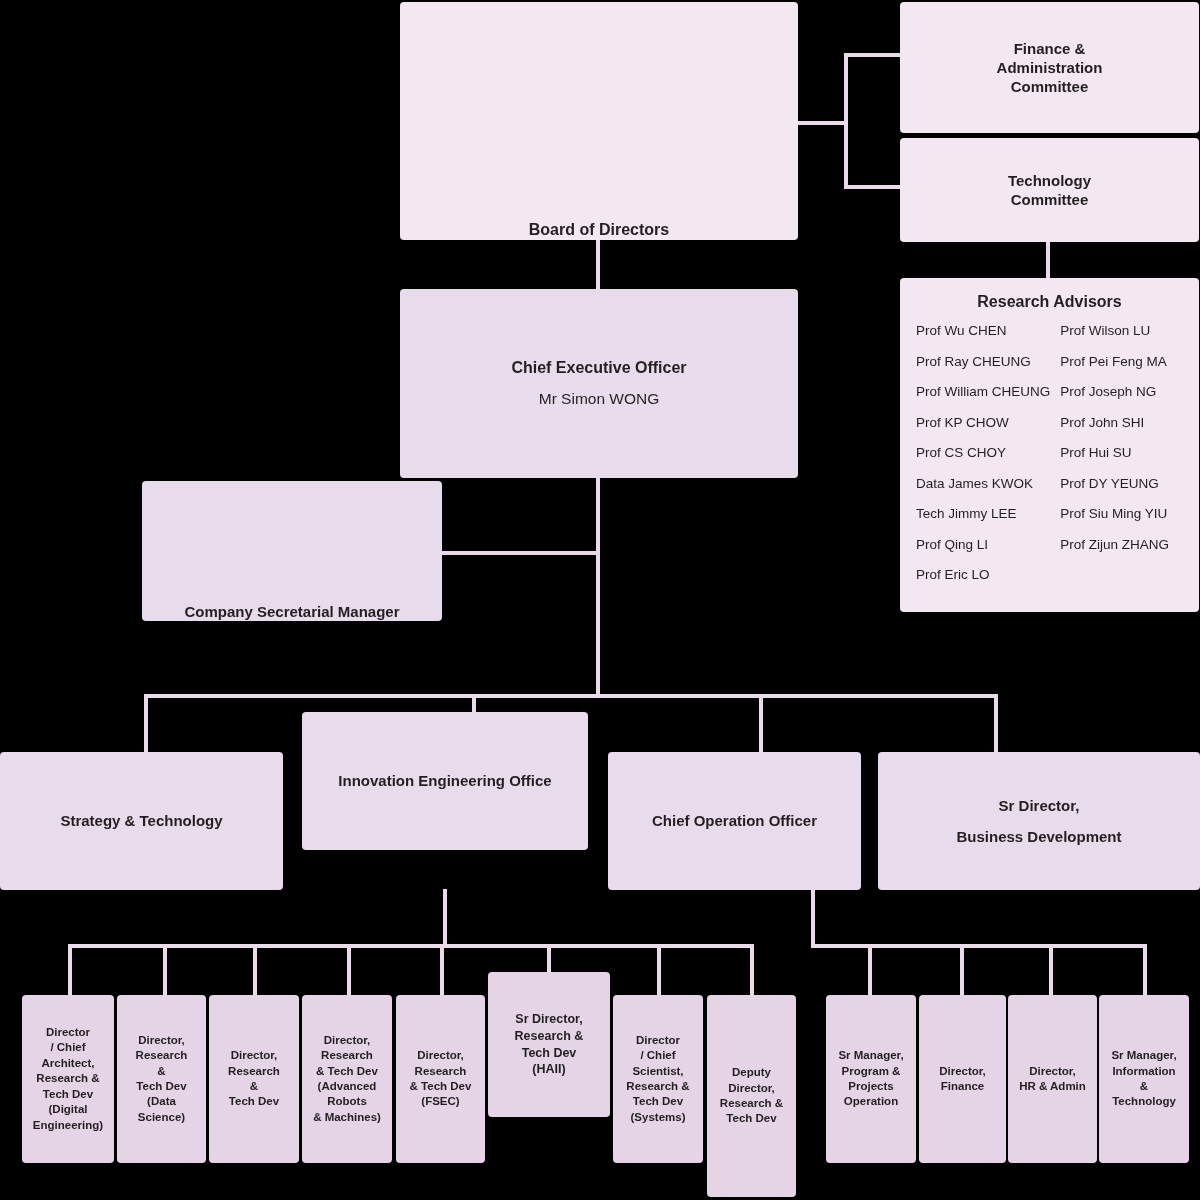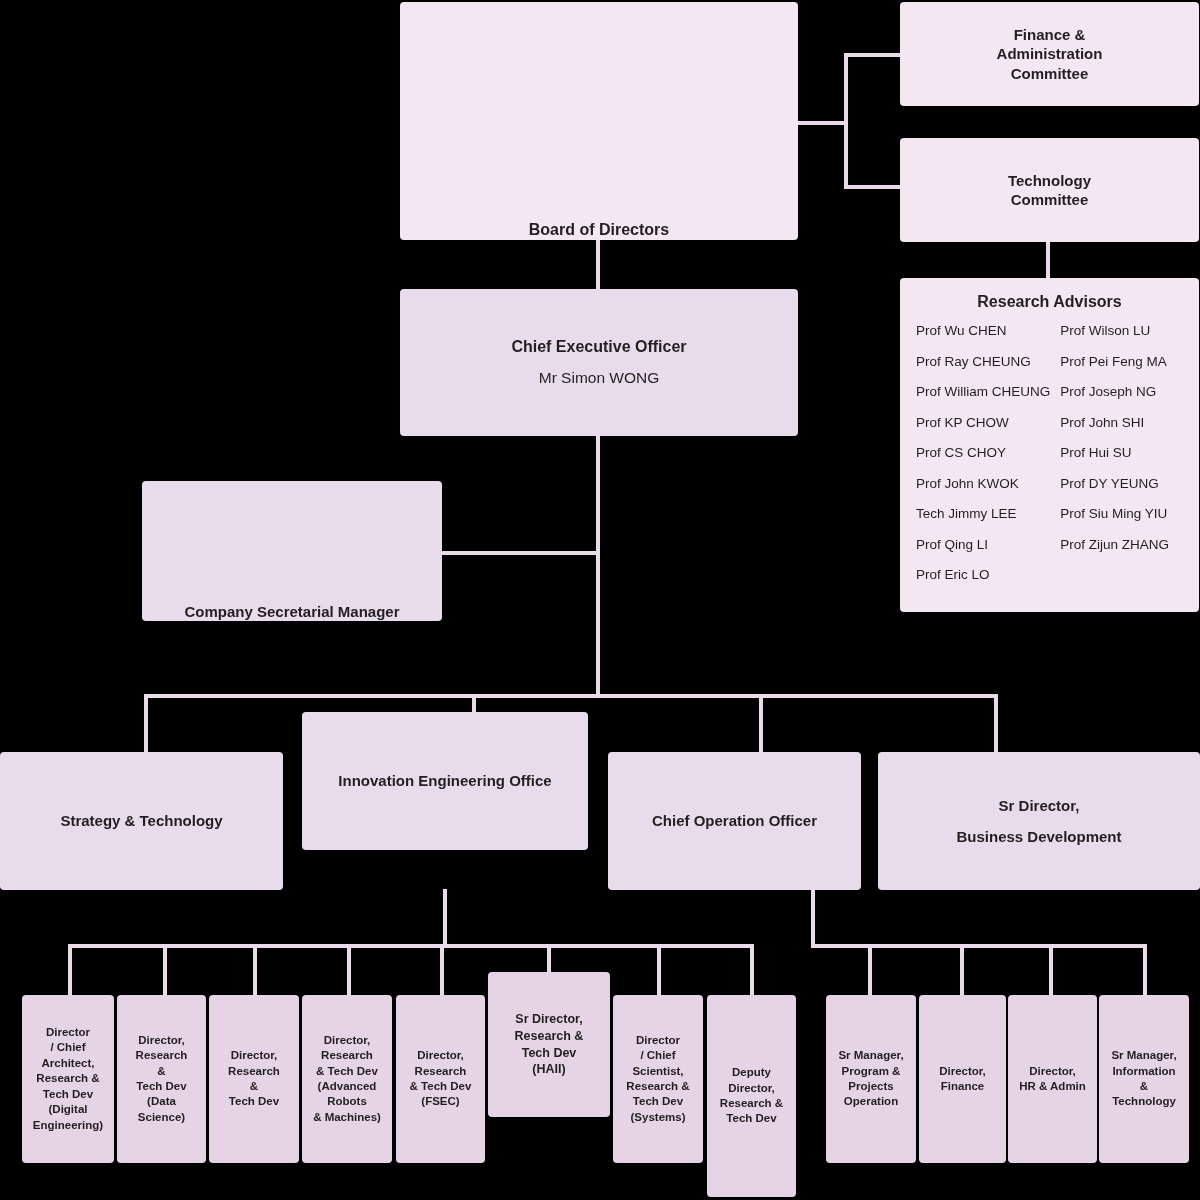--- a/index.html
+++ b/index.html
@@ -147,59 +147,59 @@
   <div class="conn" style="left:811px; top:944px; width:336px; height:4px;"></div>
   <div class="conn" style="left:868px; top:944px; width:4px; height:52px;"></div>
   <div class="conn" style="left:960px; top:944px; width:4px; height:52px;"></div>
   <div class="conn" style="left:1049px; top:944px; width:4px; height:52px;"></div>
   <div class="conn" style="left:1143px; top:944px; width:4px; height:52px;"></div>
 
   <div class="node lvl-board" style="left:400px; top:2px; width:398px; height:238px;justify-content:flex-end;">
     <span class="ln">Board of Directors</span>
   </div>
 
-  <div class="node lvl-committee" style="left:900px; top:2px; width:299px; height:104px;">
+  <div class="node lvl-committee" style="left:900px; top:2px; width:299px; height:131px;">
     <span class="ln">Finance &amp;</span>
     <span class="ln">Administration</span>
     <span class="ln">Committee</span>
   </div>
 
   <div class="node lvl-committee" style="left:900px; top:138px; width:299px; height:104px;">
     <span class="ln">Technology</span>
     <span class="ln">Committee</span>
   </div>
 
   <div class="node lvl-advisors" style="left:900px; top:278px; width:299px; height:334px;">
     <div class="adv-title">Research Advisors</div>
     <div class="adv-cols">
       <div class="adv-col">
         <div class="adv-name">Prof Wu CHEN</div>
         <div class="adv-name">Prof Ray CHEUNG</div>
         <div class="adv-name">Prof William CHEUNG</div>
         <div class="adv-name">Prof KP CHOW</div>
         <div class="adv-name">Prof CS CHOY</div>
-        <div class="adv-name">Prof John KWOK</div>
+        <div class="adv-name">Data James KWOK</div>
         <div class="adv-name">Tech Jimmy LEE</div>
         <div class="adv-name">Prof Qing LI</div>
         <div class="adv-name">Prof Eric LO</div>
       </div>
       <div class="adv-col">
         <div class="adv-name">Prof Wilson LU</div>
         <div class="adv-name">Prof Pei Feng MA</div>
         <div class="adv-name">Prof Joseph NG</div>
         <div class="adv-name">Prof John SHI</div>
         <div class="adv-name">Prof Hui SU</div>
         <div class="adv-name">Prof DY YEUNG</div>
         <div class="adv-name">Prof Siu Ming YIU</div>
         <div class="adv-name">Prof Zijun ZHANG</div>
       </div>
     </div>
   </div>
 
-  <div class="node lvl-ceo" style="left:400px; top:289px; width:398px; height:147px;align-items:center;">
+  <div class="node lvl-ceo" style="left:400px; top:289px; width:398px; height:189px;align-items:center;">
     <span class="ln title">Chief Executive Officer</span>
     <span class="ln person">Mr Simon WONG</span>
   </div>
 
   <div class="node lvl-secretary" style="left:142px; top:481px; width:300px; height:140px;">
     <span class="ln">Company Secretarial Manager</span>
   </div>
 
   <div class="node lvl-div" style="left:0px; top:752px; width:283px; height:138px;">
     <span class="ln">Strategy &amp; Technology</span>

